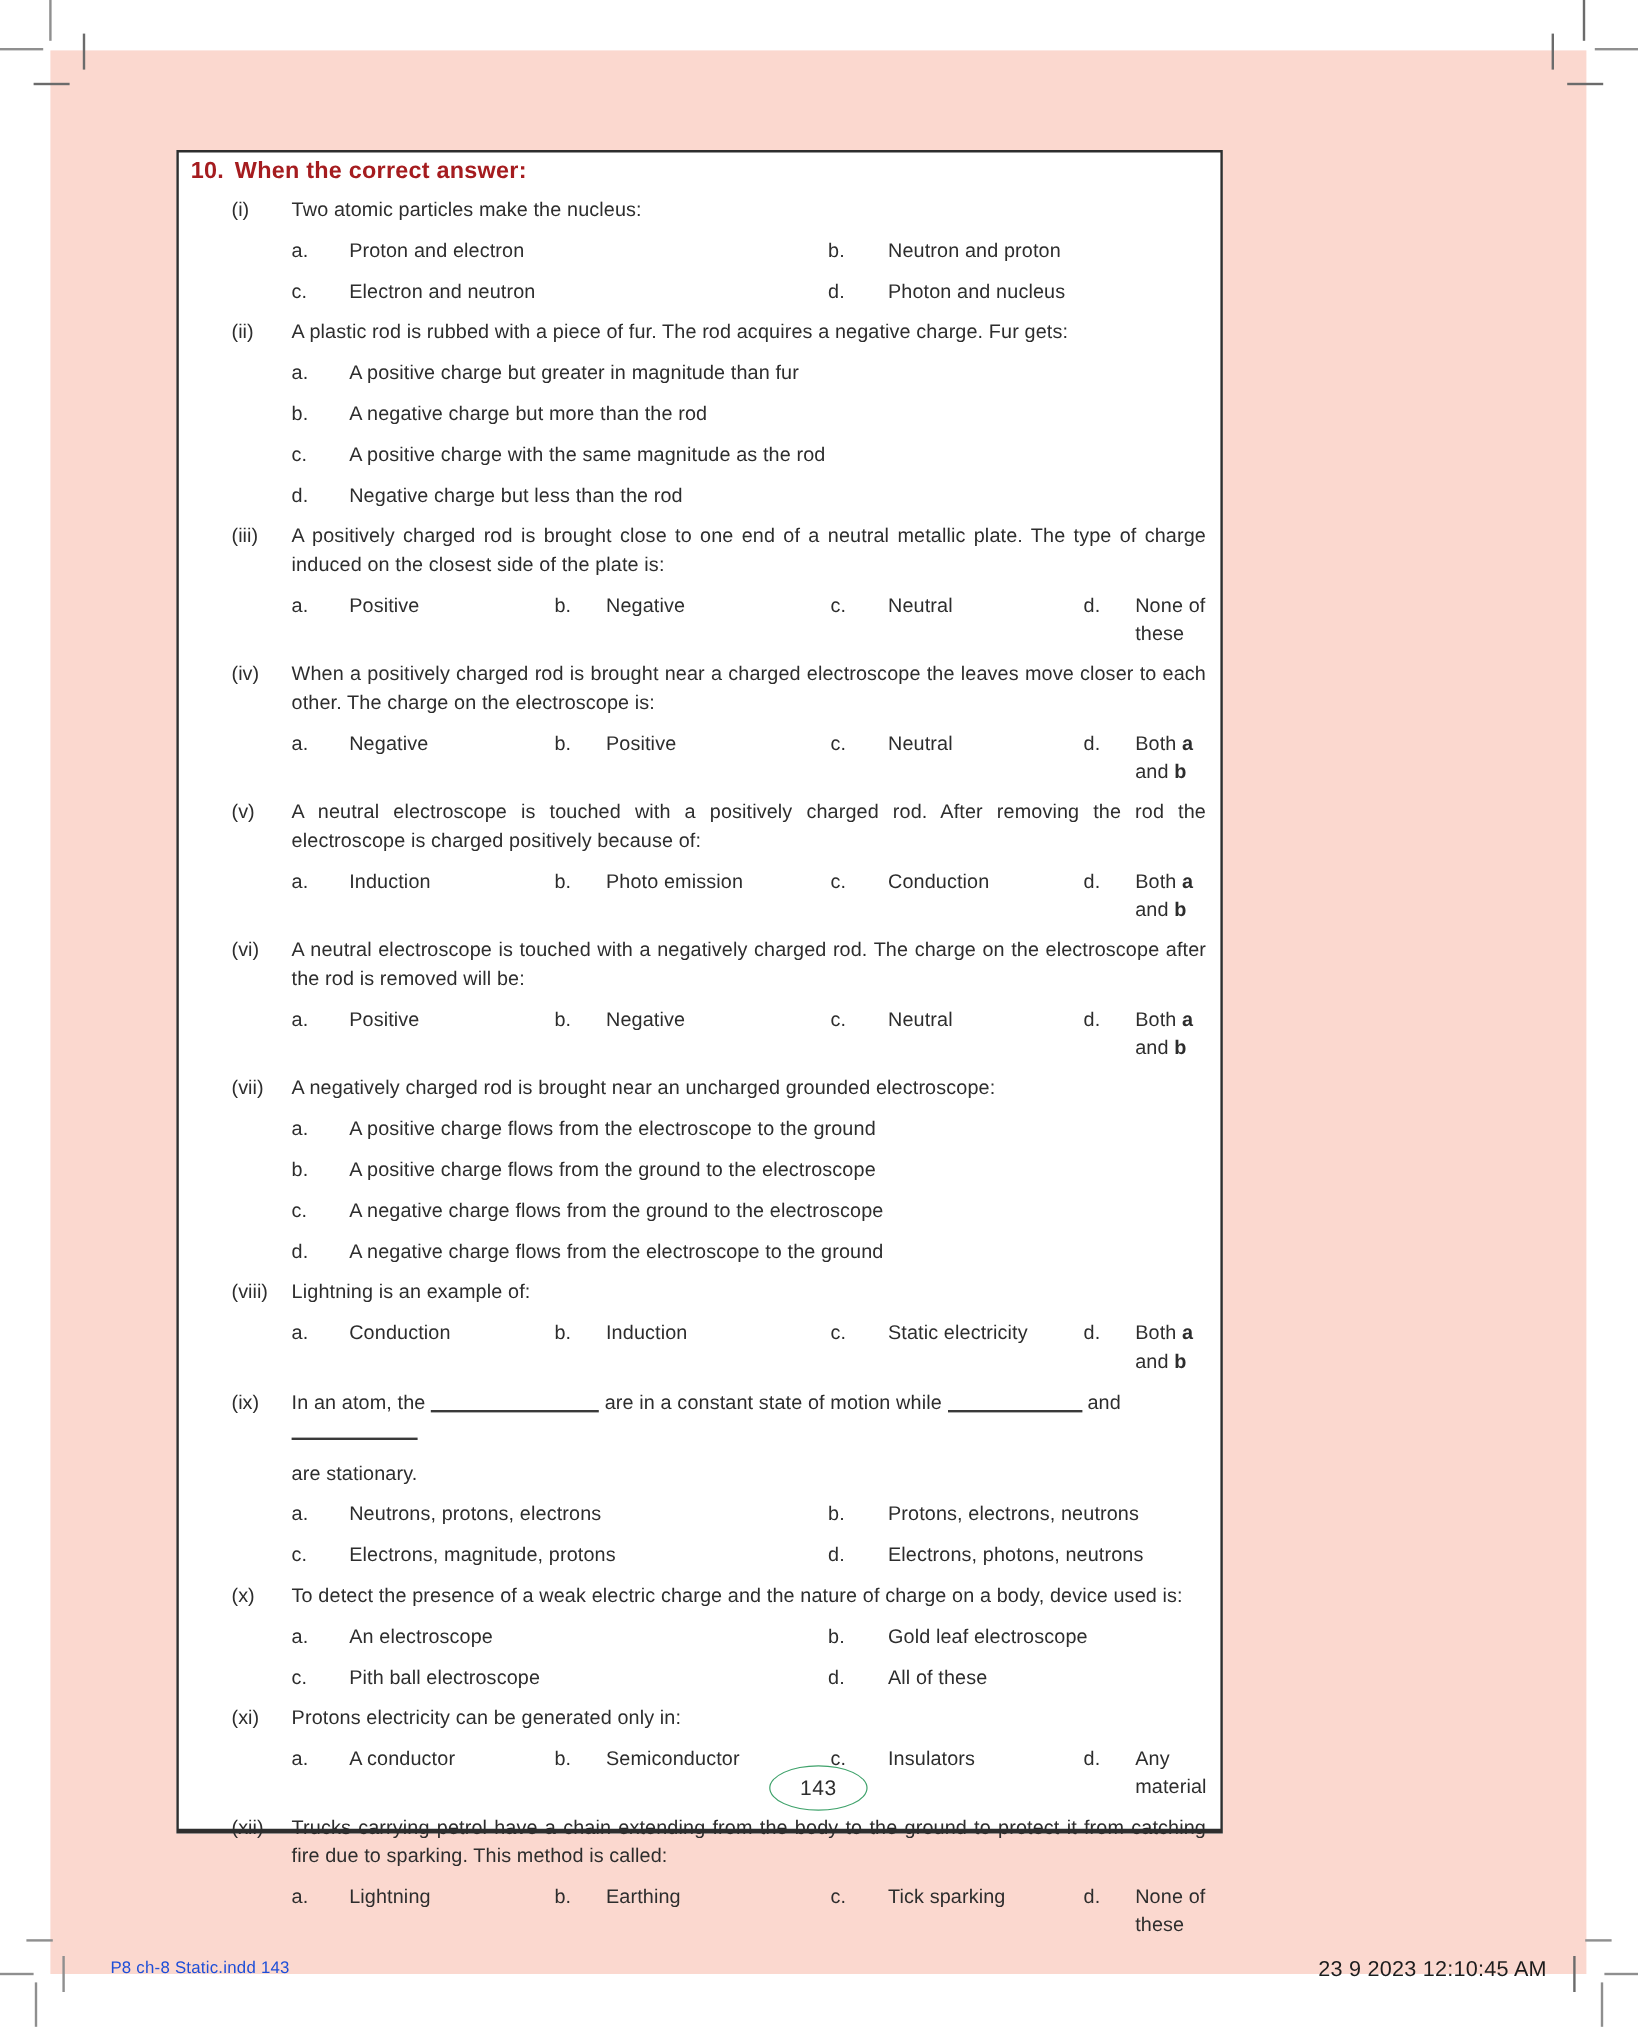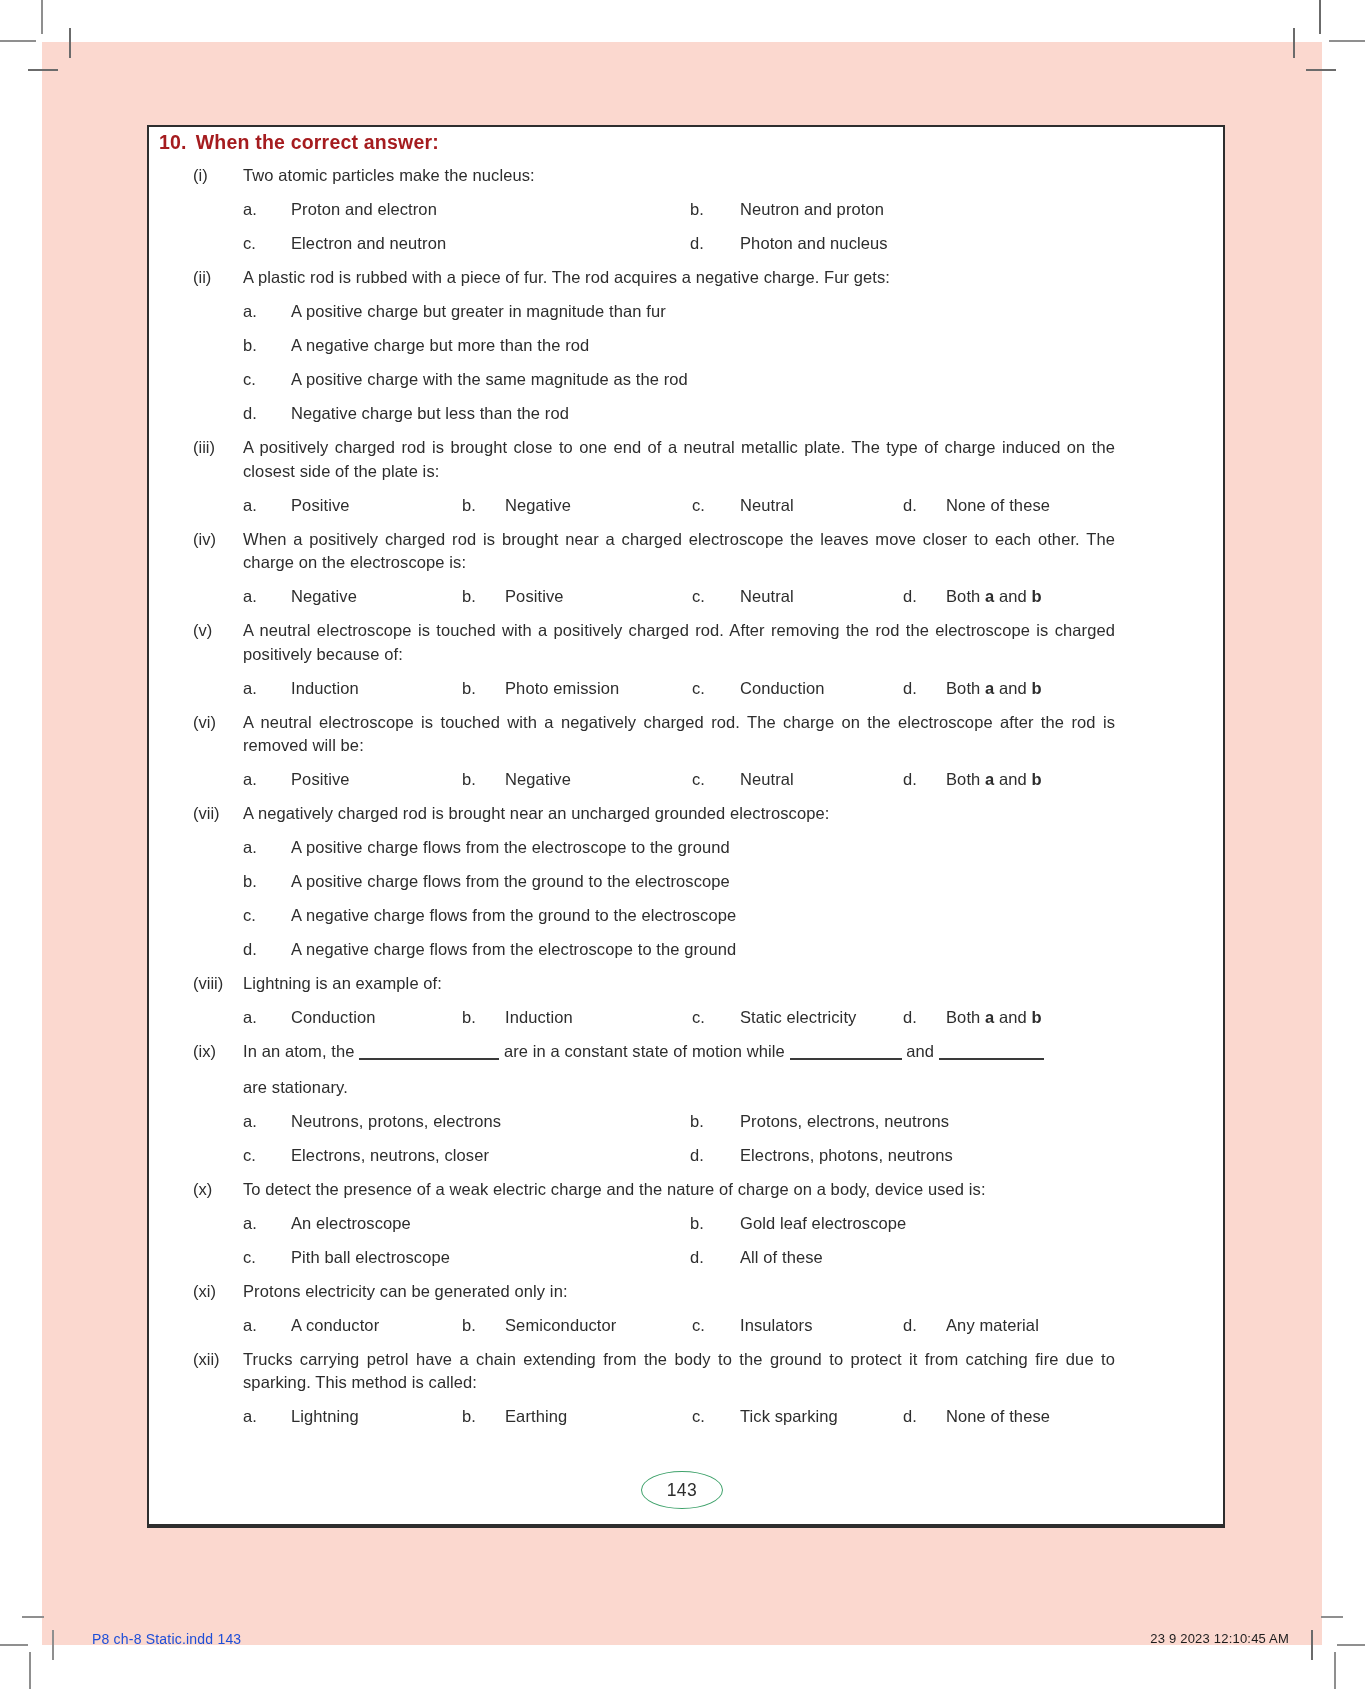--- a/index.html
+++ b/index.html
@@ -22,21 +22,21 @@
   .cm9{left:22px;top:1616px;width:22px;height:2px;}
   .cm10{left:52px;top:1630px;width:2px;height:30px;}
   .cm11{left:0;top:1644px;width:28px;height:2px;}
   .cm12{left:29px;top:1652px;width:2px;height:37px;}
   .cm13{left:1321px;top:1616px;width:22px;height:2px;}
   .cm14{left:1311px;top:1630px;width:2px;height:30px;}
   .cm15{left:1337px;top:1644px;width:28px;height:2px;}
   .cm16{left:1334px;top:1652px;width:2px;height:37px;}
 
   .content-box{
-    position:absolute;left:147px;top:125px;width:1078px;height:1403px;
+    position:absolute;left:147px;top:125px;width:872px;height:1403px;
     box-sizing:border-box;background:#ffffff;
     border:2.5px solid #2e2e2e;border-bottom-width:4px;
     padding:3px 12px 0 10px;
   }
   .quiz-title{
     display:flex;color:#a51c1f;font-weight:bold;
     font-size:19.5px;line-height:25px;margin:0 0 9px 0;letter-spacing:0.2px;
   }
   .quiz-title .tnum{margin-right:9px;}
   .q{display:flex;}
@@ -67,21 +67,21 @@
   .page-badge{
     position:absolute;left:641px;top:1471px;width:82px;height:38px;
     background:#ffffff;border:1.5px solid #3fa26b;border-radius:50%;
     display:flex;align-items:center;justify-content:center;
     font-size:17.5px;color:#2d2d2d;box-sizing:border-box;letter-spacing:0.5px;
   }
   .footer-left{
     position:absolute;left:92px;top:1631px;font-size:14px;color:#1d4ed8;letter-spacing:0.2px;
   }
   .footer-right{
-    position:absolute;right:76px;top:1631px;font-size:13px;color:#1c1c1c;letter-spacing:0.2px;
+    position:absolute;right:76px;top:1631px;font-size:18px;color:#1c1c1c;letter-spacing:0.2px;
   }
 </style>
 </head>
 <body>
 
 <div class="pink-sheet"></div>
 
 <div class="cm cm1"></div>
 <div class="cm cm2"></div>
 <div class="cm dark cm3"></div>
@@ -315,21 +315,21 @@
         <div class="opt">
             <span class="letter">a.</span>
             <span class="otext">Neutrons, protons, electrons</span>
           </div>
         <div class="opt">
             <span class="letter">b.</span>
             <span class="otext">Protons, electrons, neutrons</span>
           </div>
         <div class="opt">
             <span class="letter">c.</span>
-            <span class="otext">Electrons, neutrons, closer</span>
+            <span class="otext">Electrons, magnitude, protons</span>
           </div>
         <div class="opt">
             <span class="letter">d.</span>
             <span class="otext">Electrons, photons, neutrons</span>
           </div>
       </div>
     </div>
   </div>
 
   <div class="q">

